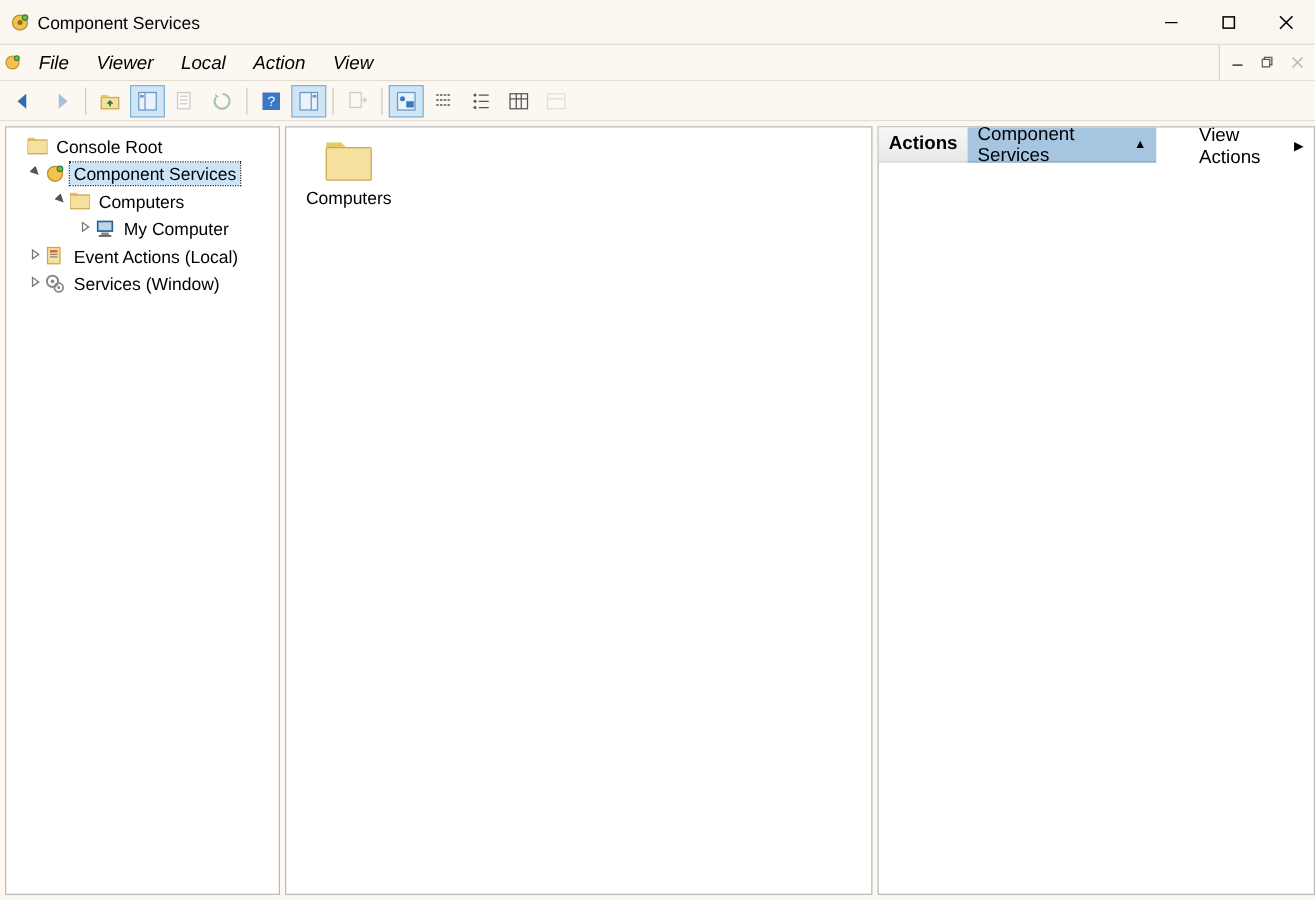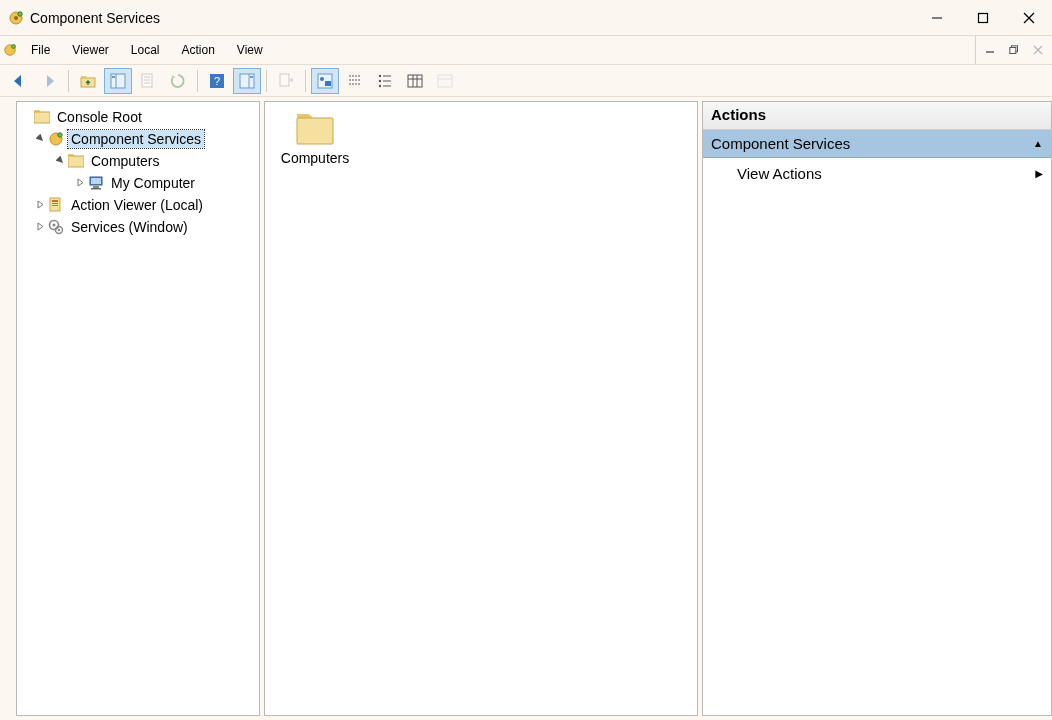--- a/index.html
+++ b/index.html
@@ -34,24 +34,25 @@
   }
   .menu-icon {
     width: 20px;
     display: flex;
     align-items: center;
     justify-content: center;
   }
   .menu-items { display: flex; align-items: center; }
   .menu-item {
     padding: 0 11px;
-    font-size: 12px;
+    font-size: 15px;
     height: 100%;
     display: flex;
     align-items: center;
+    font-style: italic;
   }
   .mdi-controls {
     margin-left: auto;
     display: flex;
     align-items: center;
     border-left: 1px solid #d9d2c8;
     padding: 0 2px;
   }
   .mdi-btn {
     width: 22px; height: 22px;
@@ -91,24 +92,24 @@
 
   
   .main {
     display: flex;
     height: calc(720px - 35px - 30px - 32px);
     background: #fcf7f0;
   }
 
   
   .tree-pane {
-    width: 244px;
+    width: 220px;
     background: #fff;
     border: 1px solid #b9b9b9;
-    margin: 4px 2px 4px 16px;
+    margin: 4px 2px 4px 4px;
     overflow: auto;
     padding-top: 4px;
   }
   .tree-row {
     display: flex;
     align-items: center;
     height: 22px;
     padding-left: 2px;
     font-size: 14px;
     white-space: nowrap;
@@ -154,21 +155,21 @@
   }
   .folder-item .flabel { font-size: 14px; }
 
   
   .actions-pane {
     width: 350px;
     background: #fff;
     border: 1px solid #b9b9b9;
     margin: 4px 0 4px 2px;
     display: flex;
-    flex-direction: column;
+    flex-direction: row;
   }
   .actions-header {
     height: 28px;
     background: linear-gradient(#f7f7f7, #e9e9e9);
     border-bottom: 1px solid #ccc;
     font-weight: 600;
     font-size: 15px;
     padding: 4px 8px;
   }
   .actions-section-hdr {
@@ -437,21 +438,21 @@
           </svg>
       </span>
       <span class="node-icon">
         <svg width="16" height="16" viewBox="0 0 16 16">
             <rect x="2" y="1" width="10" height="13" fill="#f6e0a0" stroke="#caa74b"></rect>
             <rect x="4" y="3" width="6" height="2" fill="#d46a3a"></rect>
             <rect x="4" y="6" width="6" height="1" fill="#888"></rect>
             <rect x="4" y="8" width="6" height="1" fill="#888"></rect>
           </svg>
       </span>
-      <span class="label">Action Viewer (Local)</span>
+      <span class="label">Event Actions (Local)</span>
     </div>
 
     <div class="tree-row" style="padding-left:16px">
       <span class="expander">
         <svg width="9" height="9" viewBox="0 0 9 9">
             <path d="M2 1 L7 4.5 L2 8 Z" fill="none" stroke="#777"></path>
           </svg>
       </span>
       <span class="node-icon">
         <svg width="16" height="16" viewBox="0 0 16 16">

